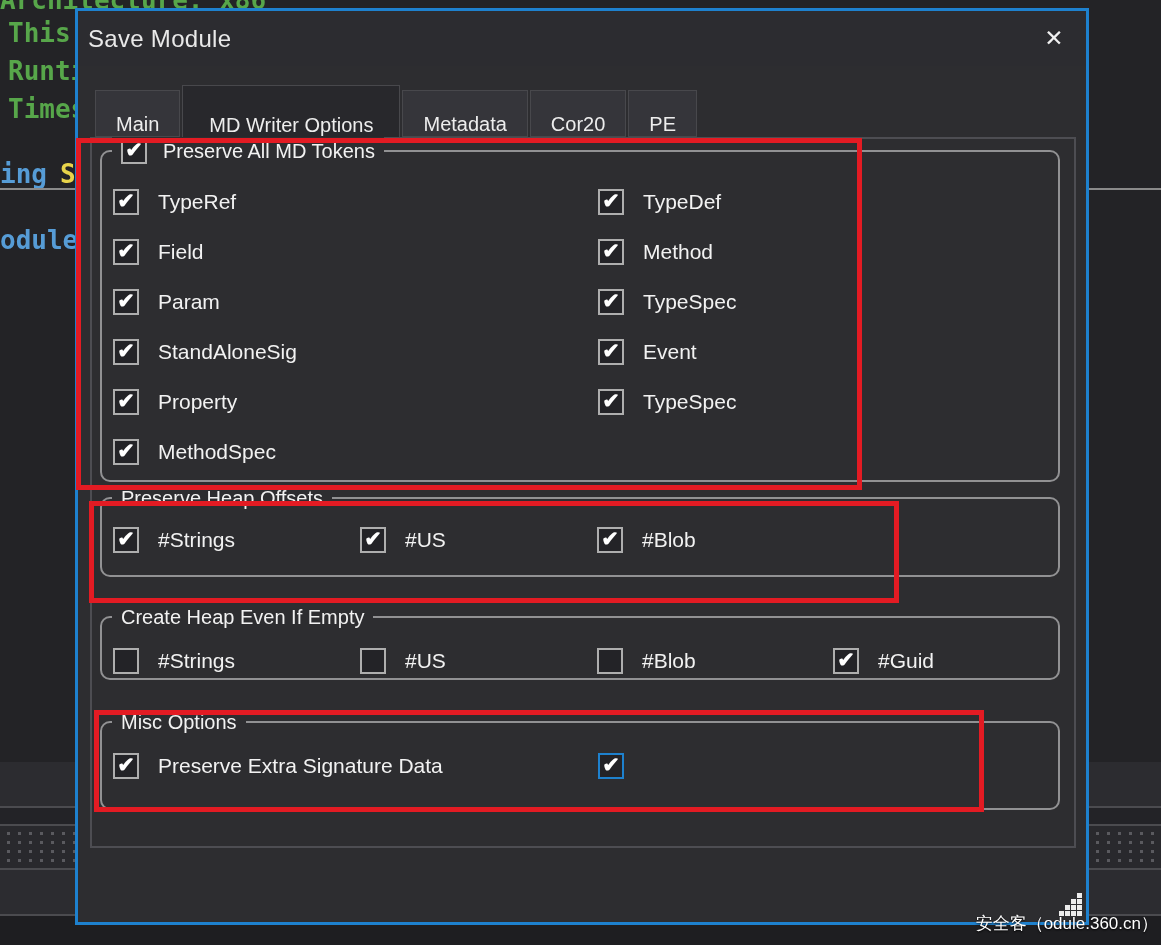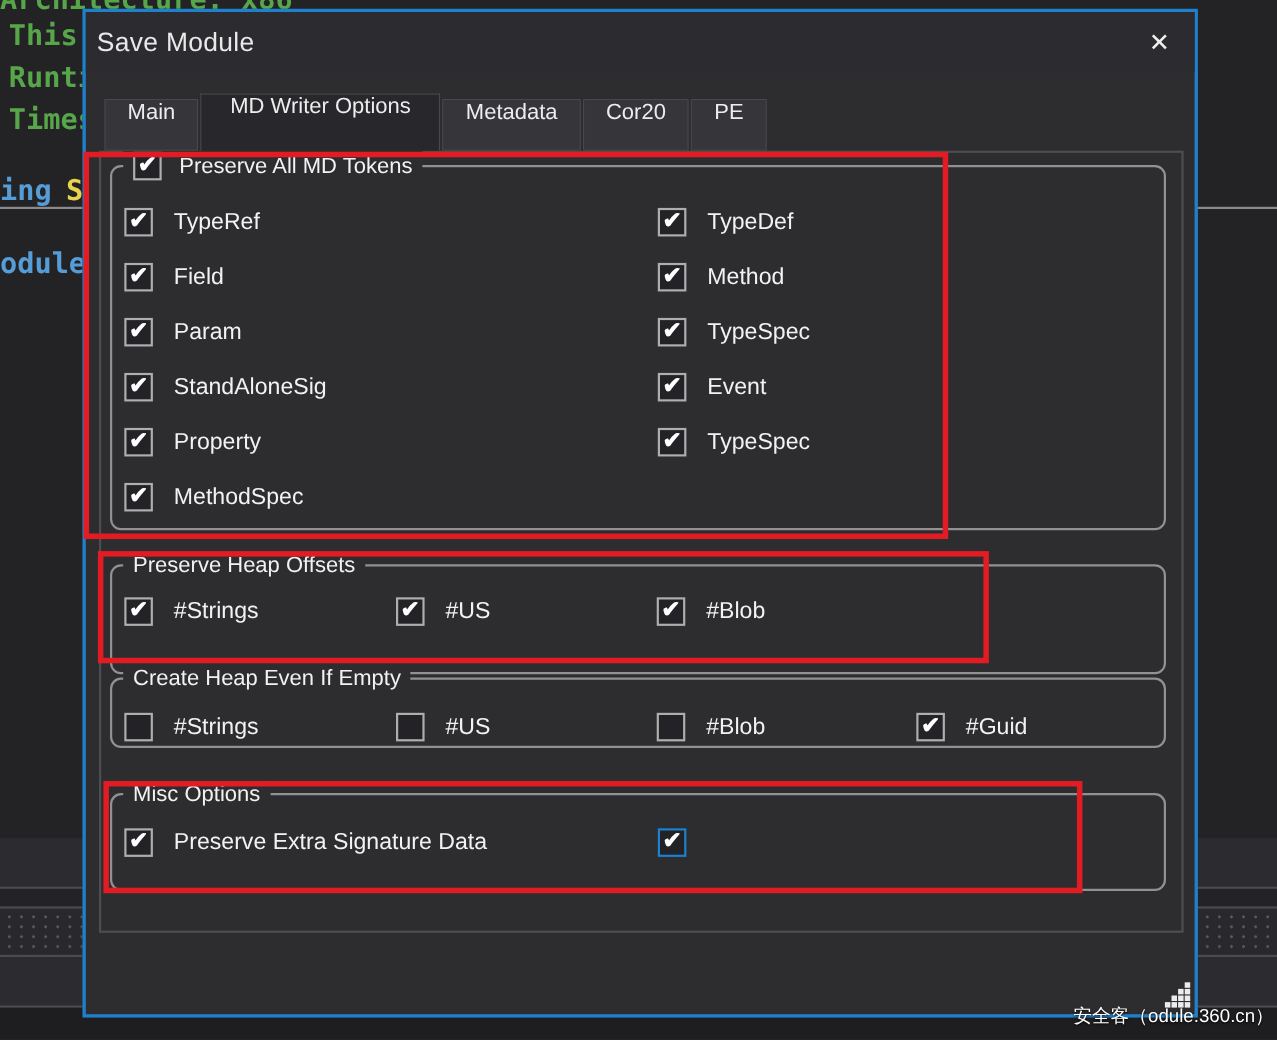--- a/index.html
+++ b/index.html
@@ -57,21 +57,21 @@
 
   
   .tabbar {
     position:absolute; left:17px; top:74px;
     display:flex; align-items:flex-start;
     z-index:3;
   }
   .tab {
     margin-top:5px; height:47px;
     background:#35353a; border:1px solid #48484c;
-    display:flex; align-items:flex-start;
+    display:flex; align-items:flex-end;
     padding:0 20px; margin-right:2px;
     font-size:20px; color:#ededed;
   }
   .tab[data-active="true"] {
     margin-top:0; height:52px;
     background:#28282c; border-bottom:none;
     padding:0 26px;
   }
 
   
@@ -87,21 +87,21 @@
     border:2px solid #919193; border-radius:10px;
   }
   .legend {
     position:absolute; top:-15px; left:10px;
     background:#2d2d30; padding:0 9px;
     display:flex; align-items:center; gap:16px;
     font-size:20px; color:#f2f2f2; white-space:nowrap;
     line-height:28px;
   }
   .g1 { top:11px;  height:332px; }
-  .g2 { top:374px; height:100px; }
+  .g2 { top:358px; height:80px; }
   .g3 { top:477px; height:64px; }
   .g4 { top:582px; height:89px; }
 
   
   .cb { position:absolute; display:flex; align-items:center; gap:19px; cursor:default; }
   .box {
     width:26px; height:26px; flex:none;
     border:2px solid #aeaeae; background:#232327;
     display:flex; align-items:center; justify-content:center;
   }

